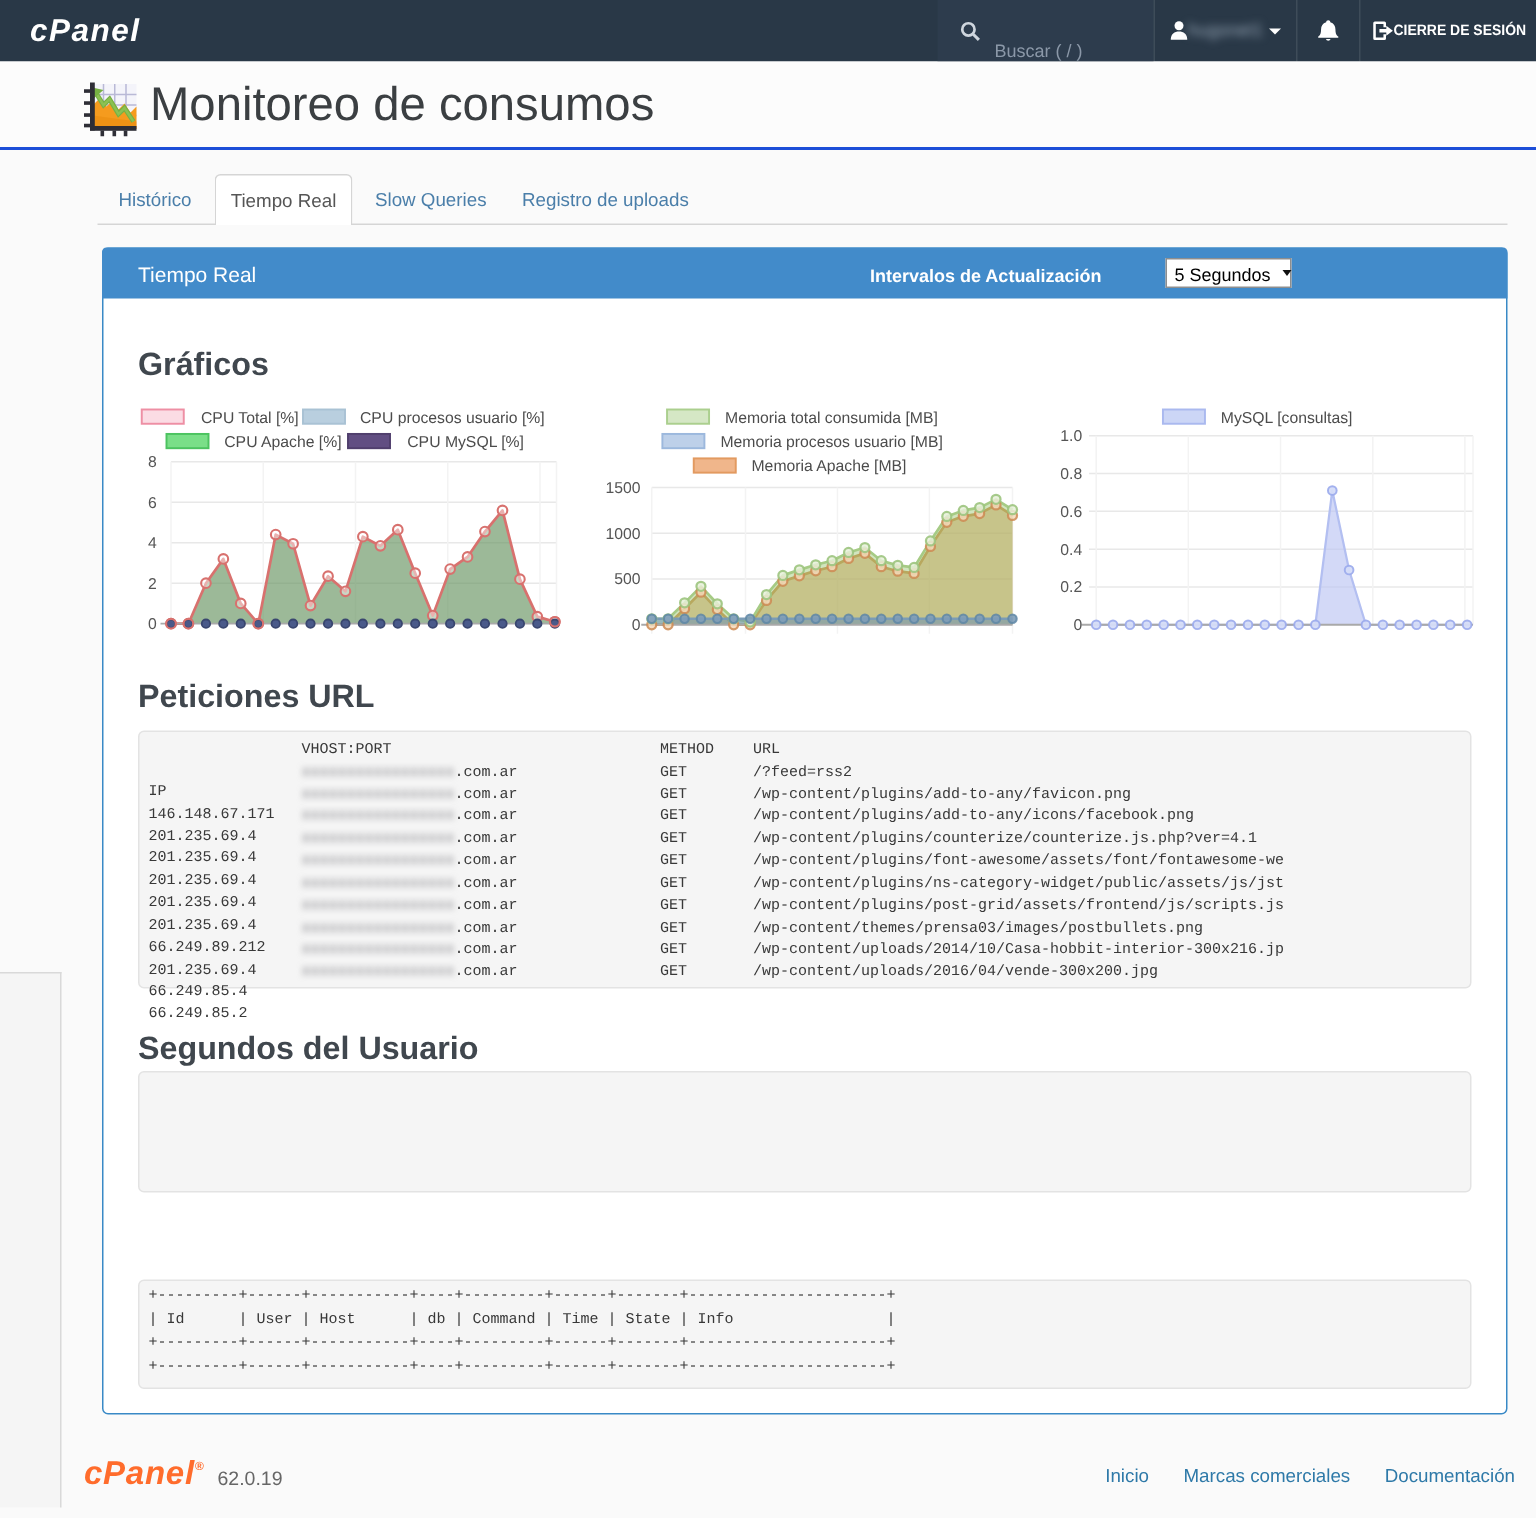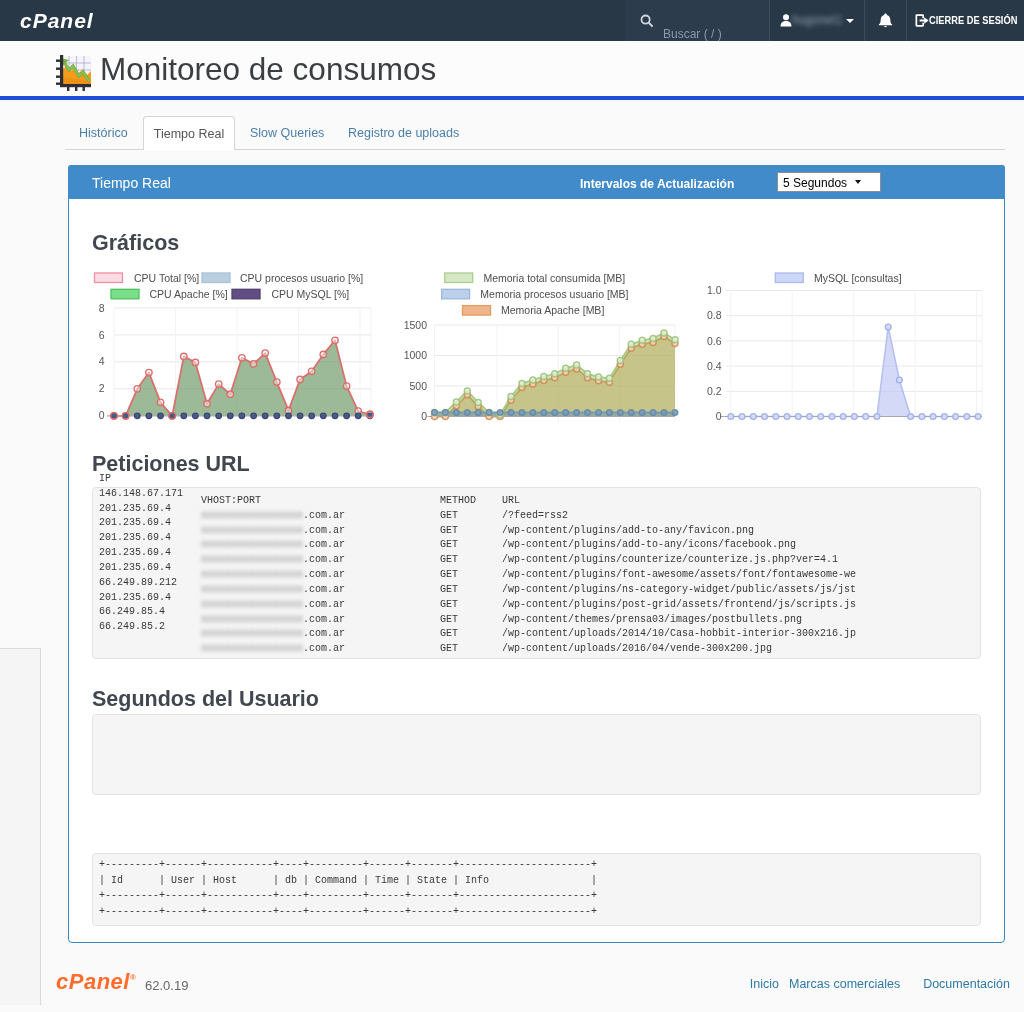--- a/index.html
+++ b/index.html
@@ -3,30 +3,30 @@
 * {margin:0;padding:0;box-sizing:border-box}
 body {font-family:"Liberation Sans",sans-serif;background:#fafafa;width:1024px;height:1012px;overflow:hidden}
 #page {position:relative;width:1024px;height:1012px;background:#fafafa}
 #navbar {position:absolute;left:0;top:0;width:1024px;height:41px;background:#293847}
 #logo {position:absolute;left:20px;top:9px;font:italic bold 21px "Liberation Sans",sans-serif;color:#fff;letter-spacing:1px}
 #search {position:absolute;left:625px;top:0;width:144px;height:41px;background:#2d3c4d}
 #searchtxt {position:absolute;left:663px;top:27px;font-size:12px;color:#8b98a8}
 .nsep {position:absolute;top:0;width:1px;height:41px;background:rgba(255,255,255,0.1)}
 #userblur {position:absolute;left:792px;top:13px;width:50px;height:14px;color:#94a3b3;font-size:12px;filter:blur(2.8px)}
 #logouttxt {position:absolute;left:929px;top:15px;font-size:10px;font-weight:bold;color:#fff;white-space:nowrap;transform:scaleX(0.93);transform-origin:left}
-#titlebar {position:absolute;left:0;top:41px;width:1024px;height:59px;background:#fcfcfc;border-bottom:4px solid #1d4ed8}
+#titlebar {position:absolute;left:0;top:41px;width:1024px;height:59px;background:#fcfcfc;border-bottom:2px solid #1d4ed8}
 #title {position:absolute;left:100px;top:10px;font-size:31.5px;color:#3b3f42}
 .tab {position:absolute;top:126px;font-size:12.5px;color:#4a7ea9;white-space:nowrap}
 #tababs {position:absolute;left:65px;top:149px;width:940px;height:1px;background:#d5d5d5}
 #tabactive {position:absolute;left:143px;top:116px;width:92px;height:34px;background:#fff;border:1px solid #d5d5d5;border-bottom:none;border-radius:4px 4px 0 0;font-size:12.5px;color:#555;text-align:center;padding-top:10px;z-index:2}
 #panel {position:absolute;left:68px;top:165px;width:937px;height:778px;background:#fff;border:1px solid #3989c6;border-radius:4px}
 #phead {position:absolute;left:68px;top:165px;width:937px;height:34px;background:#428bca;border-radius:3px 3px 0 0;color:#fff}
 #pheadtitle {position:absolute;left:92px;top:175px;font-size:14px;font-weight:400;color:#fff}
 #intervalos {position:absolute;left:580px;top:177px;width:192px;text-align:left;font-size:12px;font-weight:bold;color:#fff;white-space:nowrap}
-#select {position:absolute;left:777px;top:172px;width:104px;height:20px;background:#fff;border:1px solid #8e8e8e;font-size:12px;color:#000;padding:3px 0 0 5px}
+#select {position:absolute;left:777px;top:172px;width:84px;height:20px;background:#fff;border:1px solid #8e8e8e;font-size:12px;color:#000;padding:3px 0 0 5px}
 #selcaret {position:absolute;left:855px;top:180px;width:0;height:0;border-left:3.5px solid transparent;border-right:3.5px solid transparent;border-top:4.5px solid #111}
 h2.sect {position:absolute;font-size:21.5px;font-weight:700;color:#40474e}
 .well {position:absolute;left:92px;width:889px;background:#f5f5f5;border:1px solid #e3e3e3;border-radius:4px}
 pre, .mono {font-family:"Liberation Mono",monospace;font-size:10px;color:#383838}
 .bb {filter:blur(2.2px);color:#7b7b80}
 .col {position:absolute;line-height:14.82px}
 </style></head>
 <body>
 <div id="page">
 <div id="navbar">
@@ -311,21 +311,21 @@
       <text x="483.4" y="281.7" class="leg">Memoria total consumida [MB]</text>
       <rect x="441.6" y="289.3" width="28" height="9.5" fill="#bdd0e9" stroke="#9cb8dd" stroke-width="1.3"></rect>
       <text x="480.3" y="298.0" class="leg">Memoria procesos usuario [MB]</text>
       <rect x="462.5" y="305.6" width="28" height="9.5" fill="#f0b68b" stroke="#e29a60" stroke-width="1.3"></rect>
       <text x="501.0" y="314.3" class="leg">Memoria Apache [MB]</text>
       <rect x="775.3" y="273.0" width="28" height="9.5" fill="#ccd6f6" stroke="#aab9ef" stroke-width="1.3"></rect>
       <text x="813.9" y="281.7" class="leg">MySQL [consultas]</text>
     </svg>
 <h2 class="sect" style="left:92px;top:452px">Peticiones URL</h2>
 <div class="well" style="top:487px;height:172px"></div>
-<pre class="col" style="left:99px;top:472px">IP
+<pre class="col" style="left:99px;top:522px">IP
 146.148.67.171
 201.235.69.4
 201.235.69.4
 201.235.69.4
 201.235.69.4
 201.235.69.4
 66.249.89.212
 201.235.69.4
 66.249.85.4
 66.249.85.2</pre>
@@ -365,13 +365,13 @@
 <h2 class="sect" style="left:92px;top:687px">Segundos del Usuario</h2>
 <div class="well" style="top:714px;height:81px"></div>
 <div class="well" style="top:853px;height:73px"></div>
 <pre class="col" style="left:99px;top:857px;line-height:15.6px">+---------+------+-----------+----+---------+------+-------+----------------------+
 | Id      | User | Host      | db | Command | Time | State | Info                 |
 +---------+------+-----------+----+---------+------+-------+----------------------+
 +---------+------+-----------+----+---------+------+-------+----------------------+</pre>
 <div id="leftrail" style="position:absolute;left:0;top:648px;width:41px;height:357px;background:#f5f5f5;border-top:1px solid #d9d9d9;border-right:1px solid #d9d9d9"></div>
 <div style="position:absolute;left:56px;top:969px;font:italic bold 22px 'Liberation Sans',sans-serif;color:#ff6c2c;letter-spacing:0.5px">cPanel<span style="font-size:8px;position:relative;top:-9px;font-style:normal">®</span></div>
 <div style="position:absolute;left:145px;top:978px;font-size:13px;color:#666">62.0.19</div>
-<div id="footer" style="position:absolute;right:14px;top:977px;font-size:12.5px;color:#2e79a8;white-space:nowrap">Inicio<span style="margin-left:10px">Marcas comerciales</span><span style="margin-left:23px">Documentación</span></div>
+<div id="footer" style="position:absolute;right:14px;top:977px;font-size:12.5px;color:#2e79a8;white-space:nowrap">Inicio<span style="margin-left:23px">Marcas comerciales</span><span style="margin-left:23px">Documentación</span></div>
 </div>
 </body></html>

